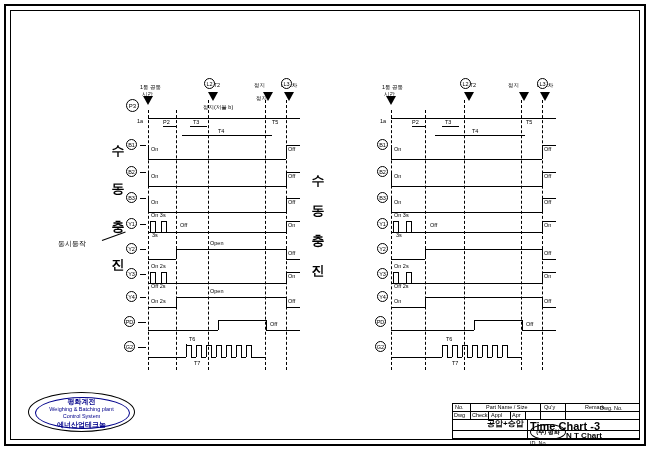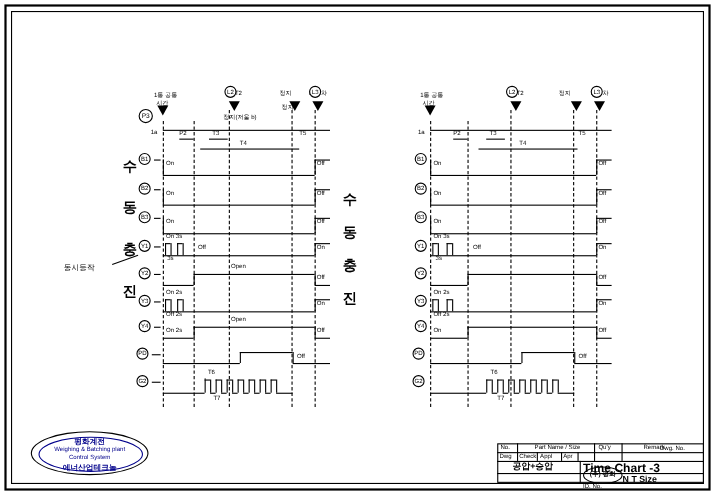--- a/index.html
+++ b/index.html
@@ -375,19 +375,19 @@
   <div class="tbc" style="left:486px;top:404px;">Part Name / Size</div>
   <div class="tbc" style="left:544px;top:404px;">Qu'y</div>
   <div class="tbc" style="left:585px;top:404px;">Remark</div>
 
   <div class="tbc" style="left:454px;top:412px;">Dwg</div>
   <div class="tbc" style="left:472px;top:412px;">Check</div>
   <div class="tbc" style="left:491px;top:412px;">Appl</div>
   <div class="tbc" style="left:512px;top:412px;">Apr</div>
   <div class="tbc" style="left:600px;top:405px;">Dwg. No.</div>
 
-  <div class="tb-sub" style="left:466px;top:418px;">공압+승압</div>
+  <div class="tb-sub" style="left:487px;top:418px;">공압+승압</div>
   <div class="tb-title" style="left:530px;top:420px;">Time Chart -3</div>
-  <div class="tb-sub" style="left:566px;top:431px;">N  T  Size</div>
+  <div class="tb-sub" style="left:566px;top:431px;">N  T  Chart</div>
   <div class="tbc" style="left:530px;top:440px;">ID. No.</div>
   <div class="company">(주) 평화</div>
 
 </div>
 
 </body></html>

